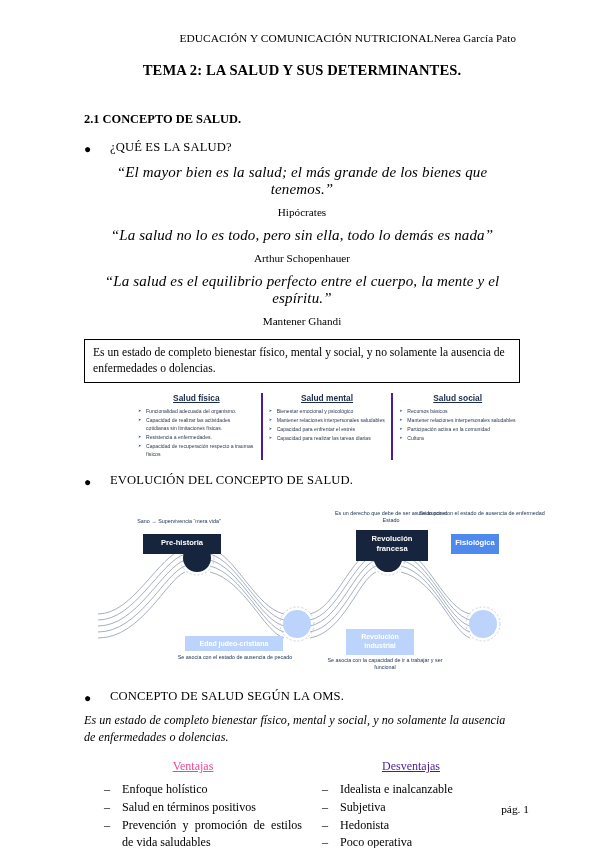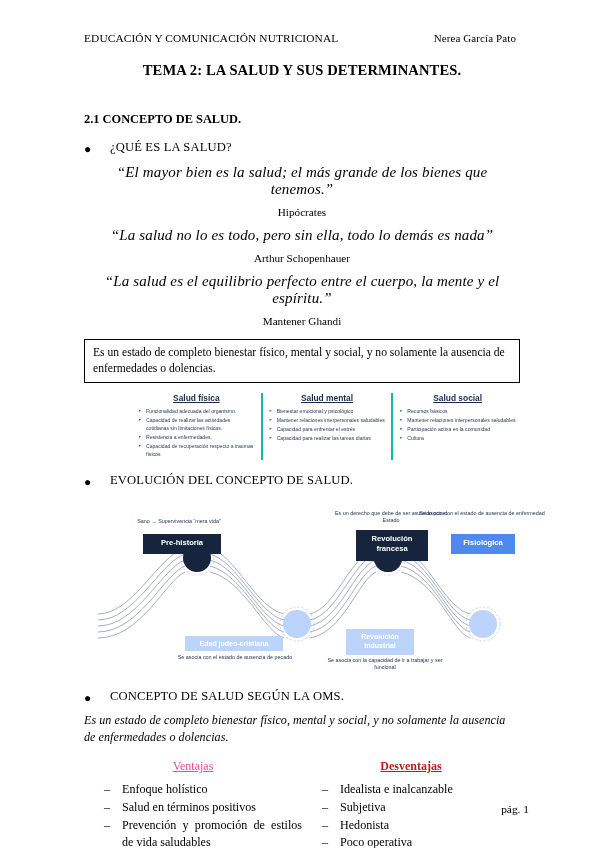--- a/index.html
+++ b/index.html
@@ -21,21 +21,21 @@
   .content {
     position: absolute;
     left: 84px;
     top: 32px;
     width: 436px;
   }
 
   
   .doc-header {
     display: flex;
-    justify-content: space-between;
+    justify-content: flex-end;
     align-items: baseline;
     font-size: 11.4px;
     letter-spacing: .1px;
   }
   .doc-header .course { }
   .doc-header .author { font-size: 11px; padding-right: 4px;}
 
   .doc-title {
     text-align: center;
     font-weight: bold;
@@ -95,21 +95,21 @@
     margin-top: 10px;
     margin-left: 48px;
     width: 390px;
   }
   .health-col {
     flex: 1 1 0;
     padding: 0 6px;
     position: relative;
   }
   .health-col + .health-col {
-    border-left: 2px solid #14b8a6;
+    border-left: 2px solid #4c1d95;
   }
   .health-col .col-head {
     text-align: center;
     font-family: "Liberation Sans", sans-serif;
     font-weight: bold;
     font-size: 8.4px;
     color: #1a2b47;
     text-decoration: underline;
     margin-bottom: 5px;
   }
@@ -185,21 +185,21 @@
     margin-top: 14px;
   }
   .vd-head .h-left,
   .vd-head .h-right {
     flex: 1 1 0;
     text-align: center;
     font-size: 12px;
     text-decoration: underline;
   }
   .h-left { color: #ec4899; }
-  .h-right { color: #b91c1c; font-weight: bold; }
+  .h-right { color: #4c1d95; }
 
   .vd-body {
     display: flex;
     margin-top: 7px;
   }
   .vd-col {
     flex: 1 1 0;
     padding-left: 16px;
     box-sizing: border-box;
   }
@@ -335,21 +335,21 @@
         <circle cx="395" cy="128" r="17" fill="none" stroke="#c8d2e2" stroke-width="1" stroke-dasharray="2 2"></circle>
         <circle cx="395" cy="128" r="14" fill="#bcd4fb"></circle>
       </svg>
 
       <div class="evo-cap" style="left:18px; top:22px; width:146px;">Sano → Supervivencia “mera vida”</div>
       <div class="evo-cap" style="left:238px; top:14px; width:130px;">Es un derecho que debe de ser asumido por el Estado</div>
       <div class="evo-cap" style="left:330px; top:14px; width:128px;">Se asocia con el estado de ausencia de enfermedad</div>
 
       <div class="evo-chip chip-dark" style="left:55px; top:38px; width:78px; height:20px;">Pre-historia</div>
       <div class="evo-chip chip-dark" style="left:268px; top:34px; width:72px; height:31px;">Revolución francesa</div>
-      <div class="evo-chip chip-blue" style="left:363px; top:38px; width:64px; height:20px;">Fisiológica</div>
+      <div class="evo-chip chip-blue" style="left:363px; top:38px; width:48px; height:20px;">Fisiológica</div>
 
       <div class="evo-chip chip-light" style="left:97px; top:140px; width:98px; height:15px; font-size:7px; padding-top:3px;">Edad judeo-cristiana</div>
       <div class="evo-chip chip-light" style="left:258px; top:133px; width:68px; height:26px; font-size:7px; padding-top:3px;">Revolución industrial</div>
 
       <div class="evo-cap" style="left:88px; top:158px; width:118px;">Se asocia con el estado de ausencia de pecado</div>
       <div class="evo-cap" style="left:236px; top:161px; width:122px;">Se asocia con la capacidad de ir a trabajar y ser funcional</div>
     </div>
 
     <div class="bullet-row">
       <div class="dot">●</div>

